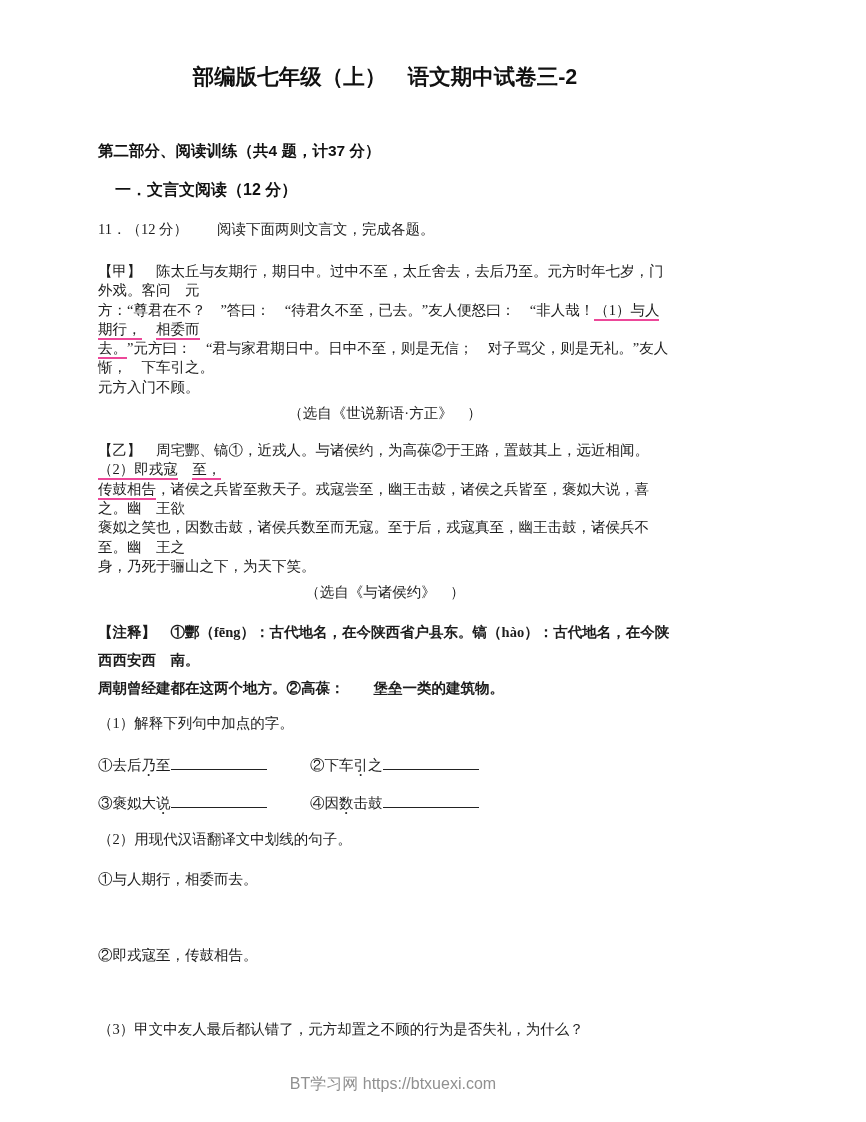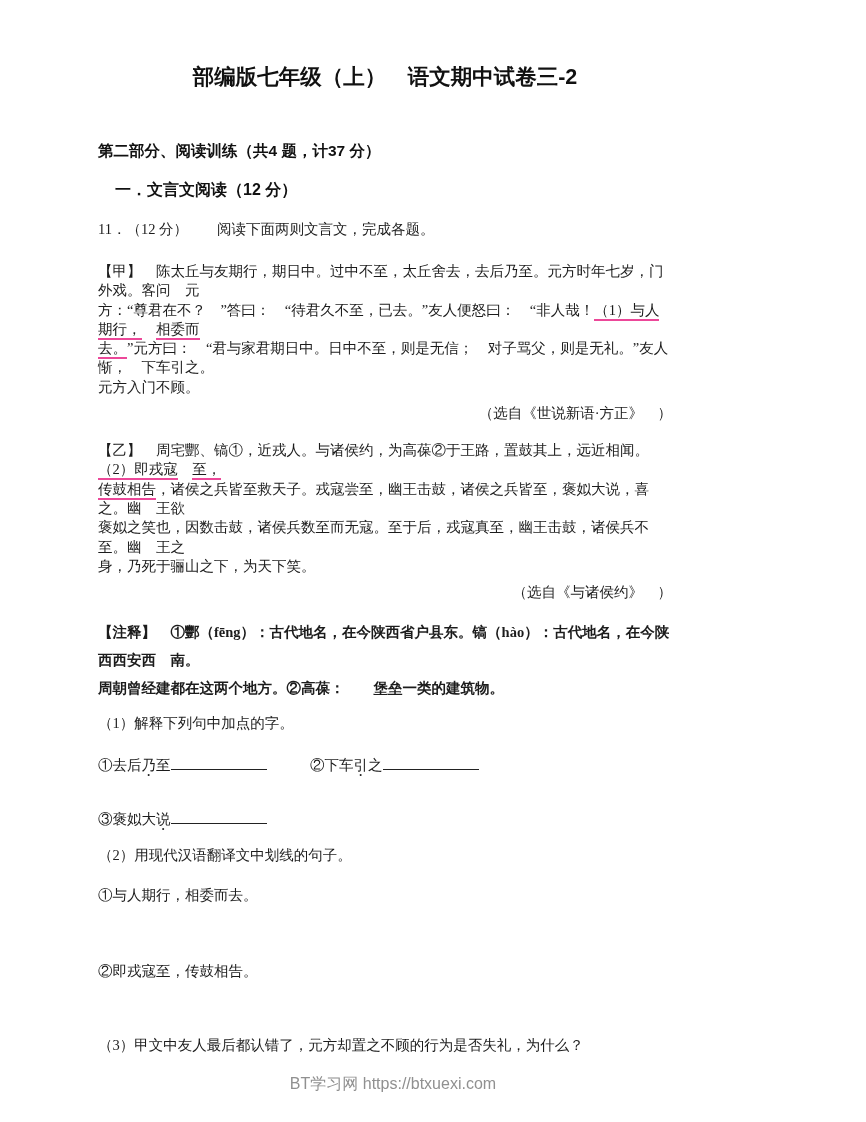--- a/index.html
+++ b/index.html
@@ -29,28 +29,28 @@
   .sub-heading{
     margin-top:18px;padding-left:17px;
     font-family:"Liberation Sans", sans-serif;
     font-weight:bold;font-size:16px;color:#111;
   }
   .q-lead{margin-top:19px;line-height:19px;}
   .passage{margin-top:23px;}
   .passage-yi{margin-top:18px;}
   .pline{line-height:19.3px;}
   .ul{border-bottom:2px solid #ec4899;padding-bottom:1px;}
-  .source{text-align:right;margin-top:7px;line-height:19px;}
+  .source{text-align:center;margin-top:7px;line-height:19px;}
   .notes{margin-top:16px;}
   .nline{line-height:28px;font-weight:bold;}
   .prompt{line-height:19px;}
   .q1-block{margin-top:12px;}
   .blank-grid{
     margin-top:23px;
-    display:grid;grid-template-columns:212px 1fr;row-gap:35px;
+    display:grid;grid-template-columns:212px 1fr;row-gap:19px;
   }
   .q1item{line-height:19px;white-space:nowrap;}
   .blank{
     display:inline-block;width:96px;height:13px;
     border-bottom:1.3px solid #222;
     vertical-align:baseline;
   }
   .dotchar{position:relative;}
   .dotchar::after{
     content:"•";
@@ -108,20 +108,21 @@
           <div class="nline">周朝曾经建都在这两个地方。②高葆：　　堡垒一类的建筑物。</div>
         </div>
     </div>
 
     <div class="q1-block">
       <div class="prompt">（1）解释下列句中加点的字。</div>
       <div class="blank-grid">
           <div class="q1item"><span>①</span><span>去后</span><span class="dotchar">乃</span><span>至</span><span class="blank"></span></div>
           <div class="q1item"><span>②</span><span>下车</span><span class="dotchar">引</span><span>之</span><span class="blank"></span></div>
           <div class="q1item"><span>③</span><span>褒姒大</span><span class="dotchar">说</span><span class="blank"></span></div>
+          <div class="q1item"><span>④</span><span>因</span><span class="dotchar">数</span><span>击鼓</span><span class="blank"></span></div>
         </div>
     </div>
 
     <div class="q2-block">
       <div class="prompt">（2）用现代汉语翻译文中划线的句子。</div>
       <div>
           <div class="q2item">①与人期行，相委而去。</div>
           <div class="q2item q2gap">②即戎寇至，传鼓相告。</div>
         </div>
     </div>

